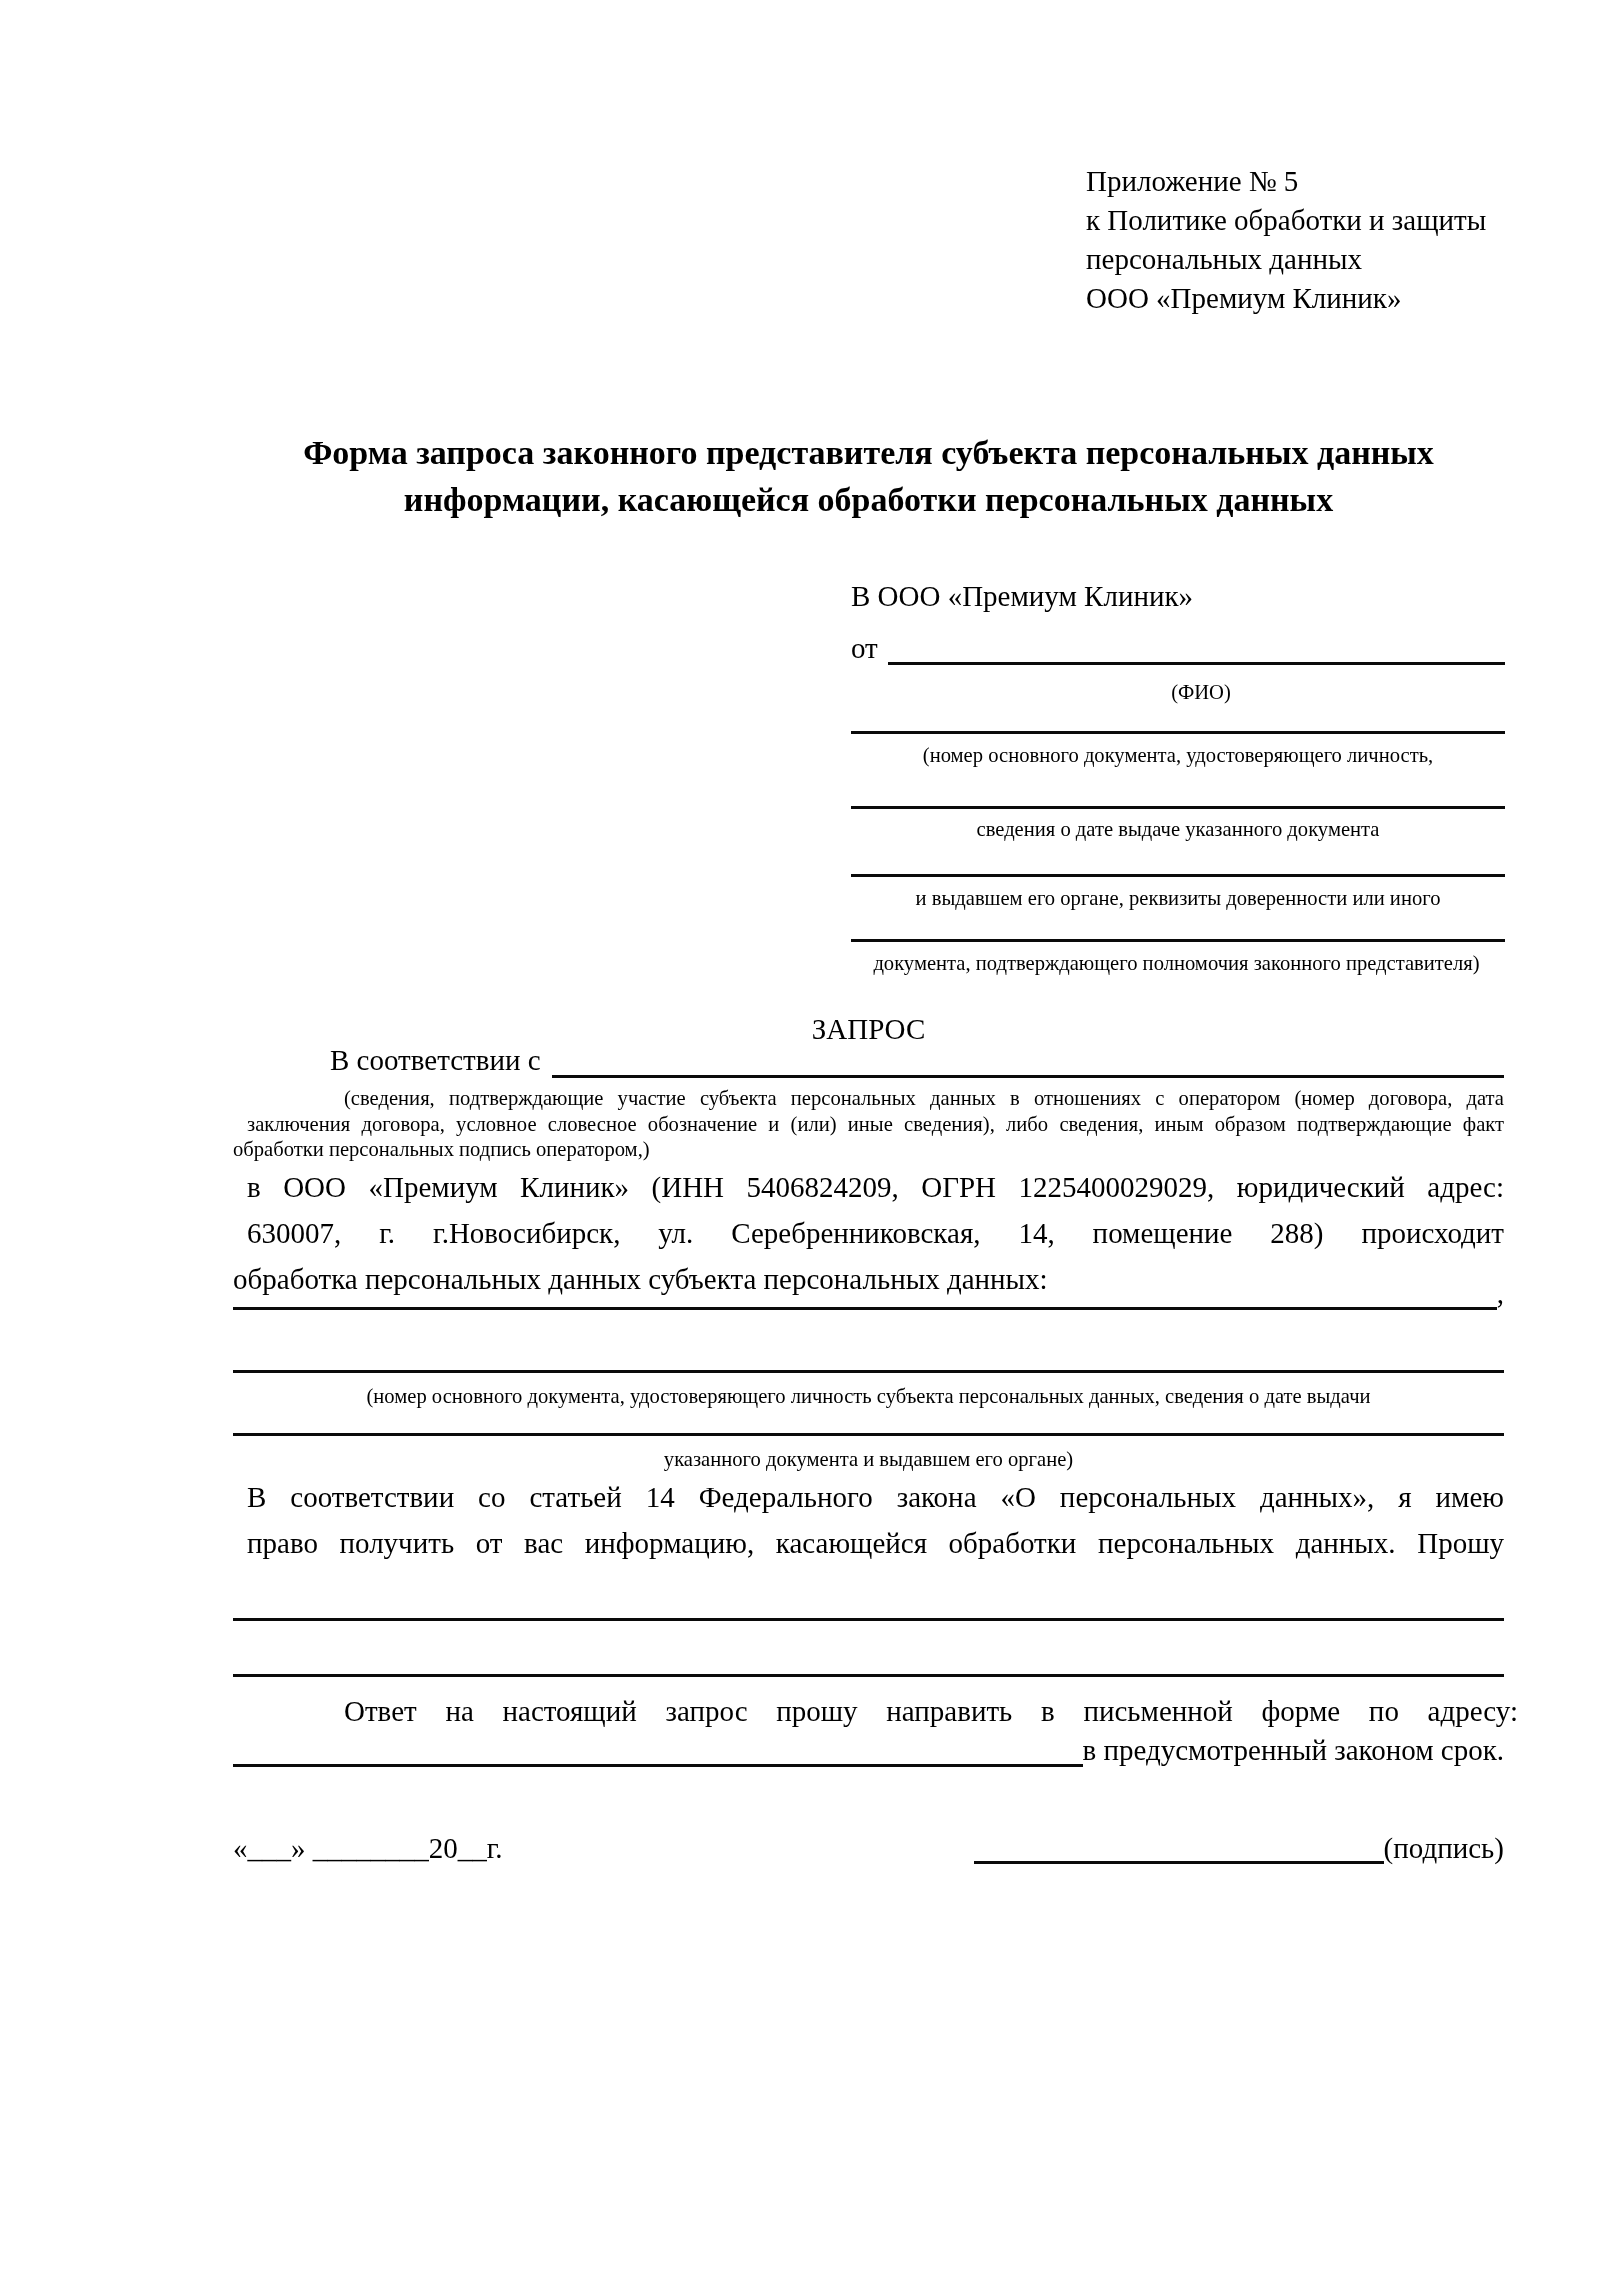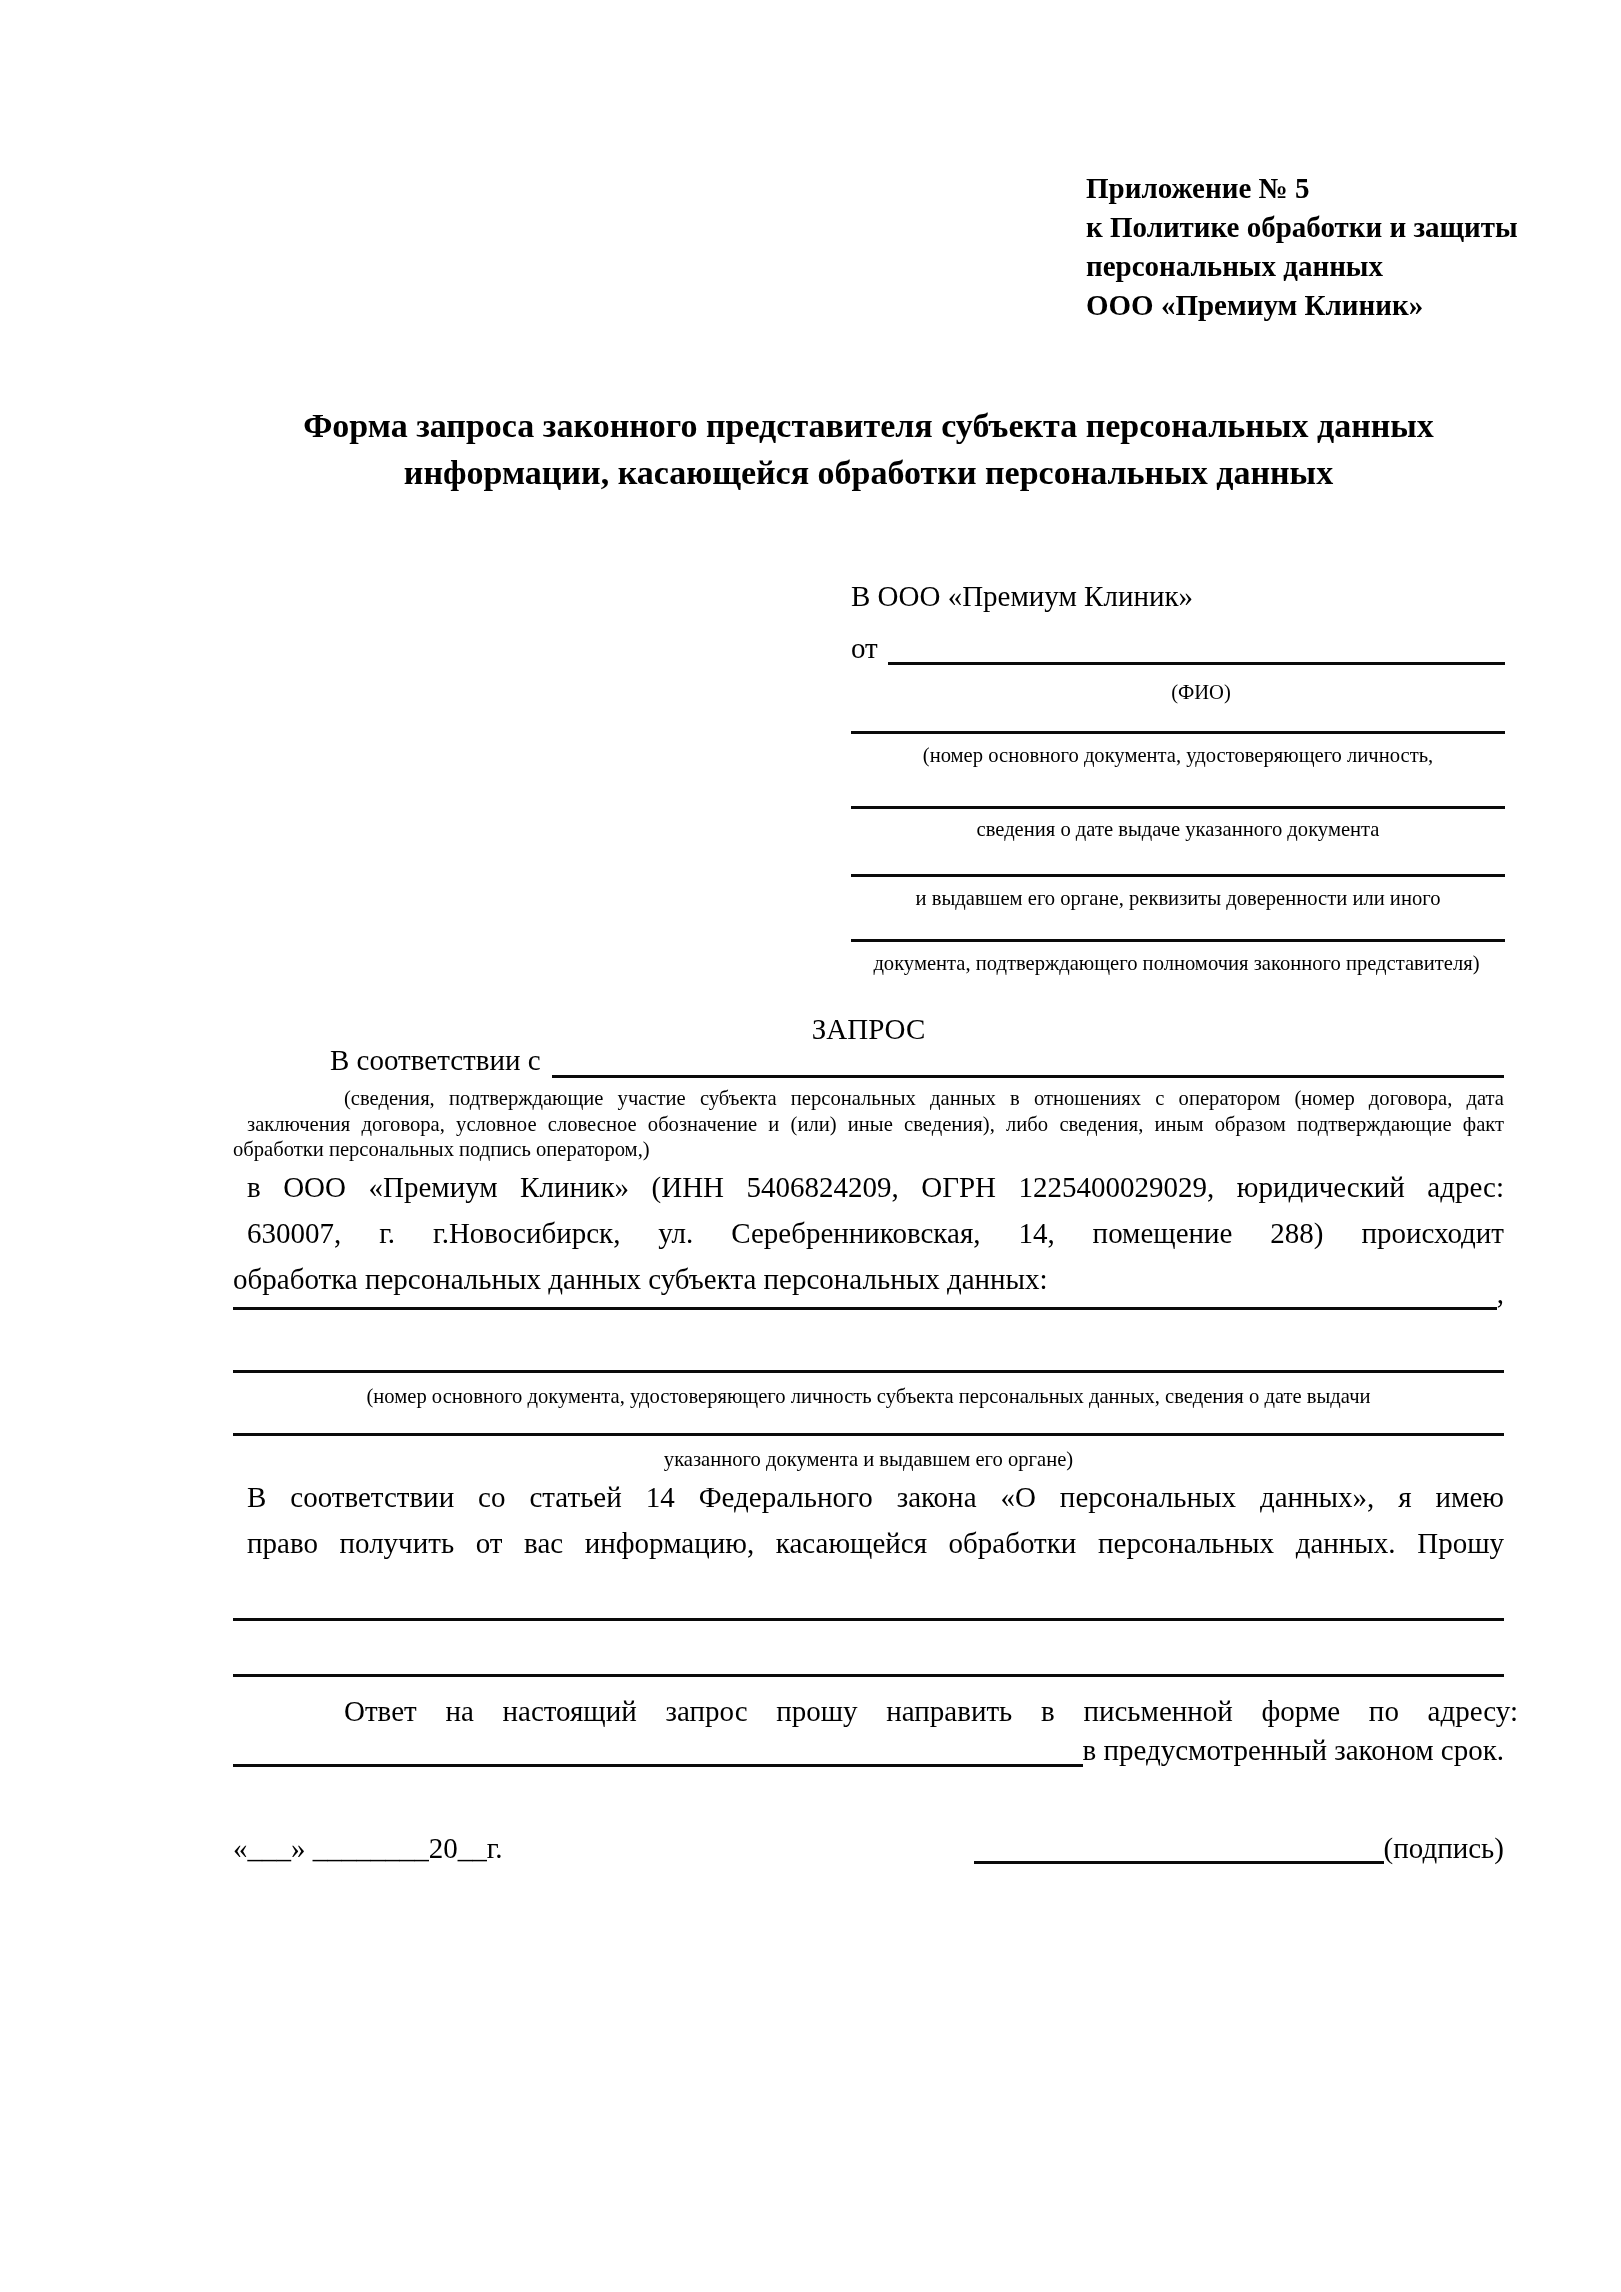--- a/index.html
+++ b/index.html
@@ -14,29 +14,29 @@
   }
   .abs{position:absolute;}
   .body-text{font-size:29px;line-height:46px;}
   .small-text{font-size:20.6px;line-height:25.5px;}
   .rule{border-top:3.9px solid #0a0a0a;height:0;}
   .just{text-align:justify;text-align-last:justify;margin-left:14px;}
   .center{text-align:center;}
   .flexrow{display:flex;}
   .blank{border-bottom:3.9px solid #0a0a0a;}
   .grow{flex:1 1 auto;}
-  .title{font-weight:bold;font-size:34px;line-height:47px;text-align:center;}
+  .title{font-weight:bold;font-size:34px;line-height:47px;text-align:center;margin-top:27px;}
   .indent{padding-left:97px;}
 </style>
 </head>
 <body>
 
 <div class="page">
 
-  <div class="abs body-text" style="left:1086px;top:169px;line-height:39px;font-weight:bold;">
+  <div class="abs body-text" style="left:1086px;top:162px;line-height:39px;">
     <div>Приложение № 5</div>
     <div>к Политике обработки и защиты</div>
     <div>персональных данных</div>
     <div>ООО «Премиум Клиник»</div>
   </div>
 
   <div class="abs title" style="left:233px;top:402px;width:1271px;">
     <div>Форма запроса законного представителя субъекта персональных данных</div>
     <div>информации, касающейся обработки персональных данных</div>
   </div>

